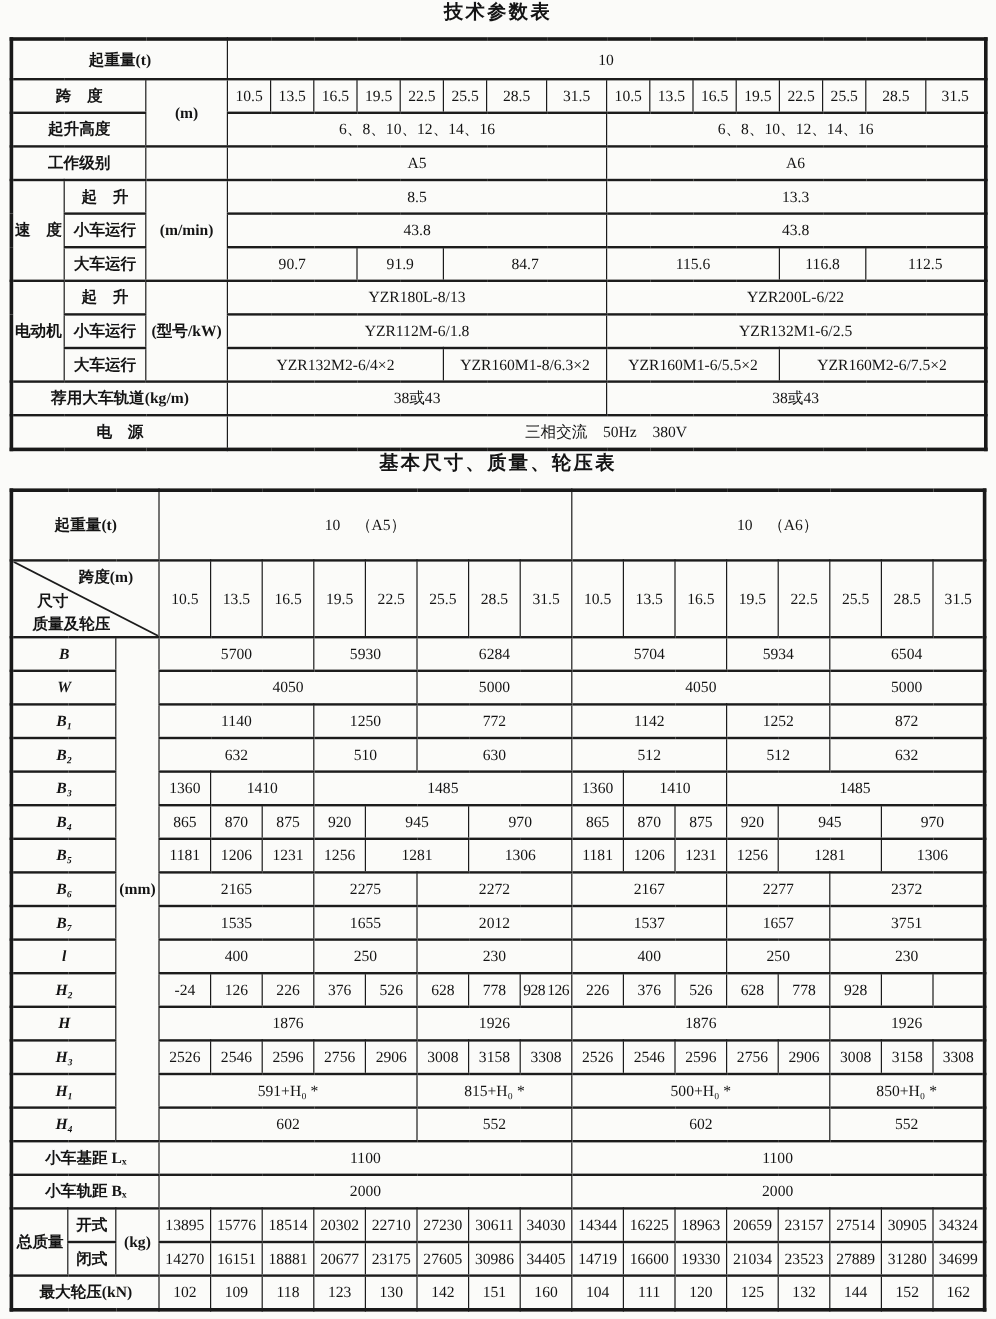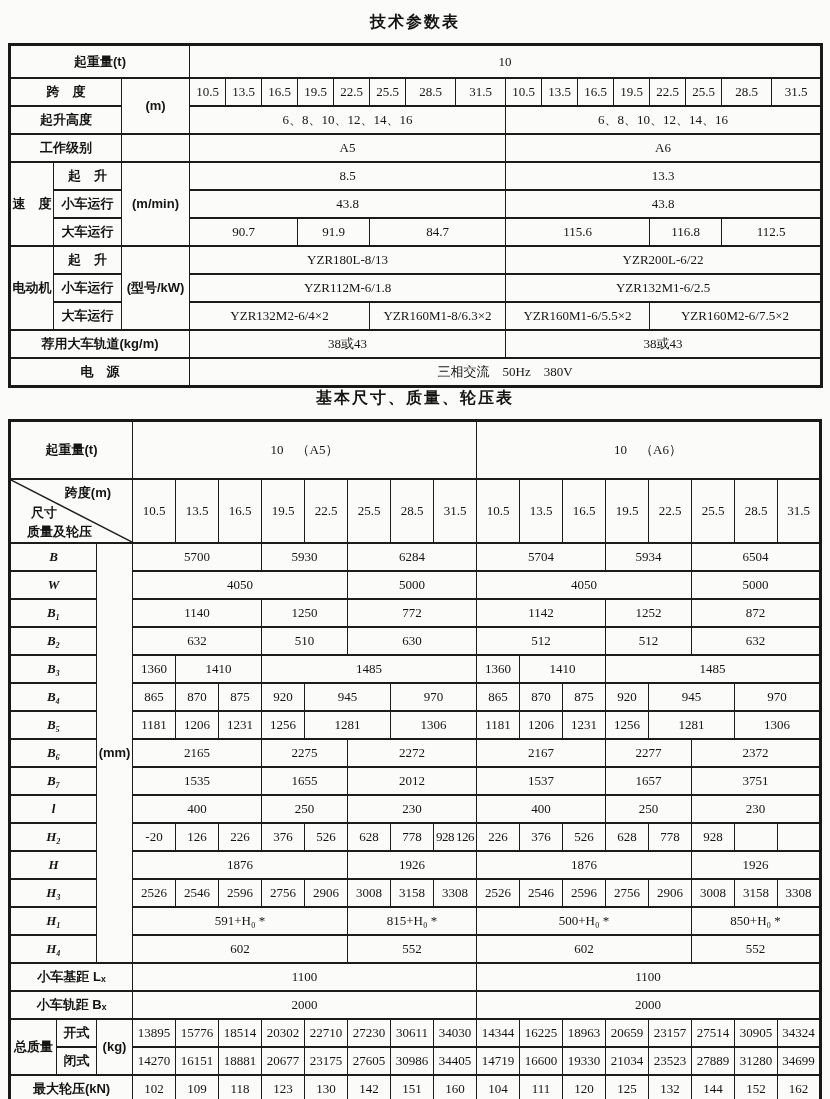--- a/index.html
+++ b/index.html
@@ -1,30 +1,30 @@
 <!DOCTYPE html>
 <html><head>
 <meta charset="utf-8">
 <style>
   html,body{margin:0;padding:0;background:#f6f6f3;}
   .page{position:relative;width:830px;height:1099px;background:#fbfbf9;color:#141414;
         font-family:"Liberation Serif","DejaVu Serif",serif;overflow:hidden;}
-  .title{margin:0;padding-top:12px;text-align:center;font-size:16px;font-weight:bold;
+  .title{margin:0;text-align:center;font-size:16px;font-weight:bold;
          font-family:"Liberation Sans","DejaVu Sans",sans-serif;letter-spacing:2px;}
   .title2{padding-top:0;margin-bottom:10px;}
   table.t{border-collapse:collapse;table-layout:fixed;margin:10px 0 0 8px;width:812px;
           border:3px solid #191919;}
   table.t2m{margin-top:8px;}
   .t td{border:2px solid #1c1c1c;border-left-width:1px;border-right-width:1px;
         text-align:center;vertical-align:middle;padding:0 1px;font-size:13px;line-height:1.05;
         overflow:hidden;white-space:nowrap;height:26px;}
   tr.h31 td{height:31px;}
   tr.h56 td{height:56px;}
   tr.h62 td{height:62px;}
-  .lb{font-family:Liberation Sans, sans-serif;font-weight:bold;font-size:13px;}
+  .lb{font-family:Liberation Serif, serif;font-weight:bold;font-size:13px;}
   .it{font-style:italic;font-family:"Liberation Serif","DejaVu Serif",serif;font-weight:bold;
       font-family:serif;font-size:13.5px;}
   .sec{border-left-width:2px;}
   .diag{position:relative;padding:0;}
   .diag svg{position:absolute;left:0;top:0;width:100%;height:100%;}
   .diag .tr{position:absolute;top:6px;right:21px;}
   .diag .ml{position:absolute;top:26px;left:20px;}
   .diag .bl{position:absolute;bottom:3px;left:16px;}
   .h2split{display:flex;justify-content:center;gap:2px;letter-spacing:-0.5px;}
 </style>
@@ -297,21 +297,21 @@
 <td class="it" colspan="2">l</td>
 <td colspan="3">400</td>
 <td colspan="2">250</td>
 <td colspan="3">230</td>
 <td class="sec" colspan="3">400</td>
 <td colspan="2">250</td>
 <td colspan="3">230</td>
 </tr>
 <tr>
 <td class="it" colspan="2">H₂</td>
-<td>-20</td>
+<td>-24</td>
 <td>126</td>
 <td>226</td>
 <td>376</td>
 <td>526</td>
 <td>628</td>
 <td>778</td>
 <td>
             <div class="h2split">
               <span>928</span>
               <span>126</span>

